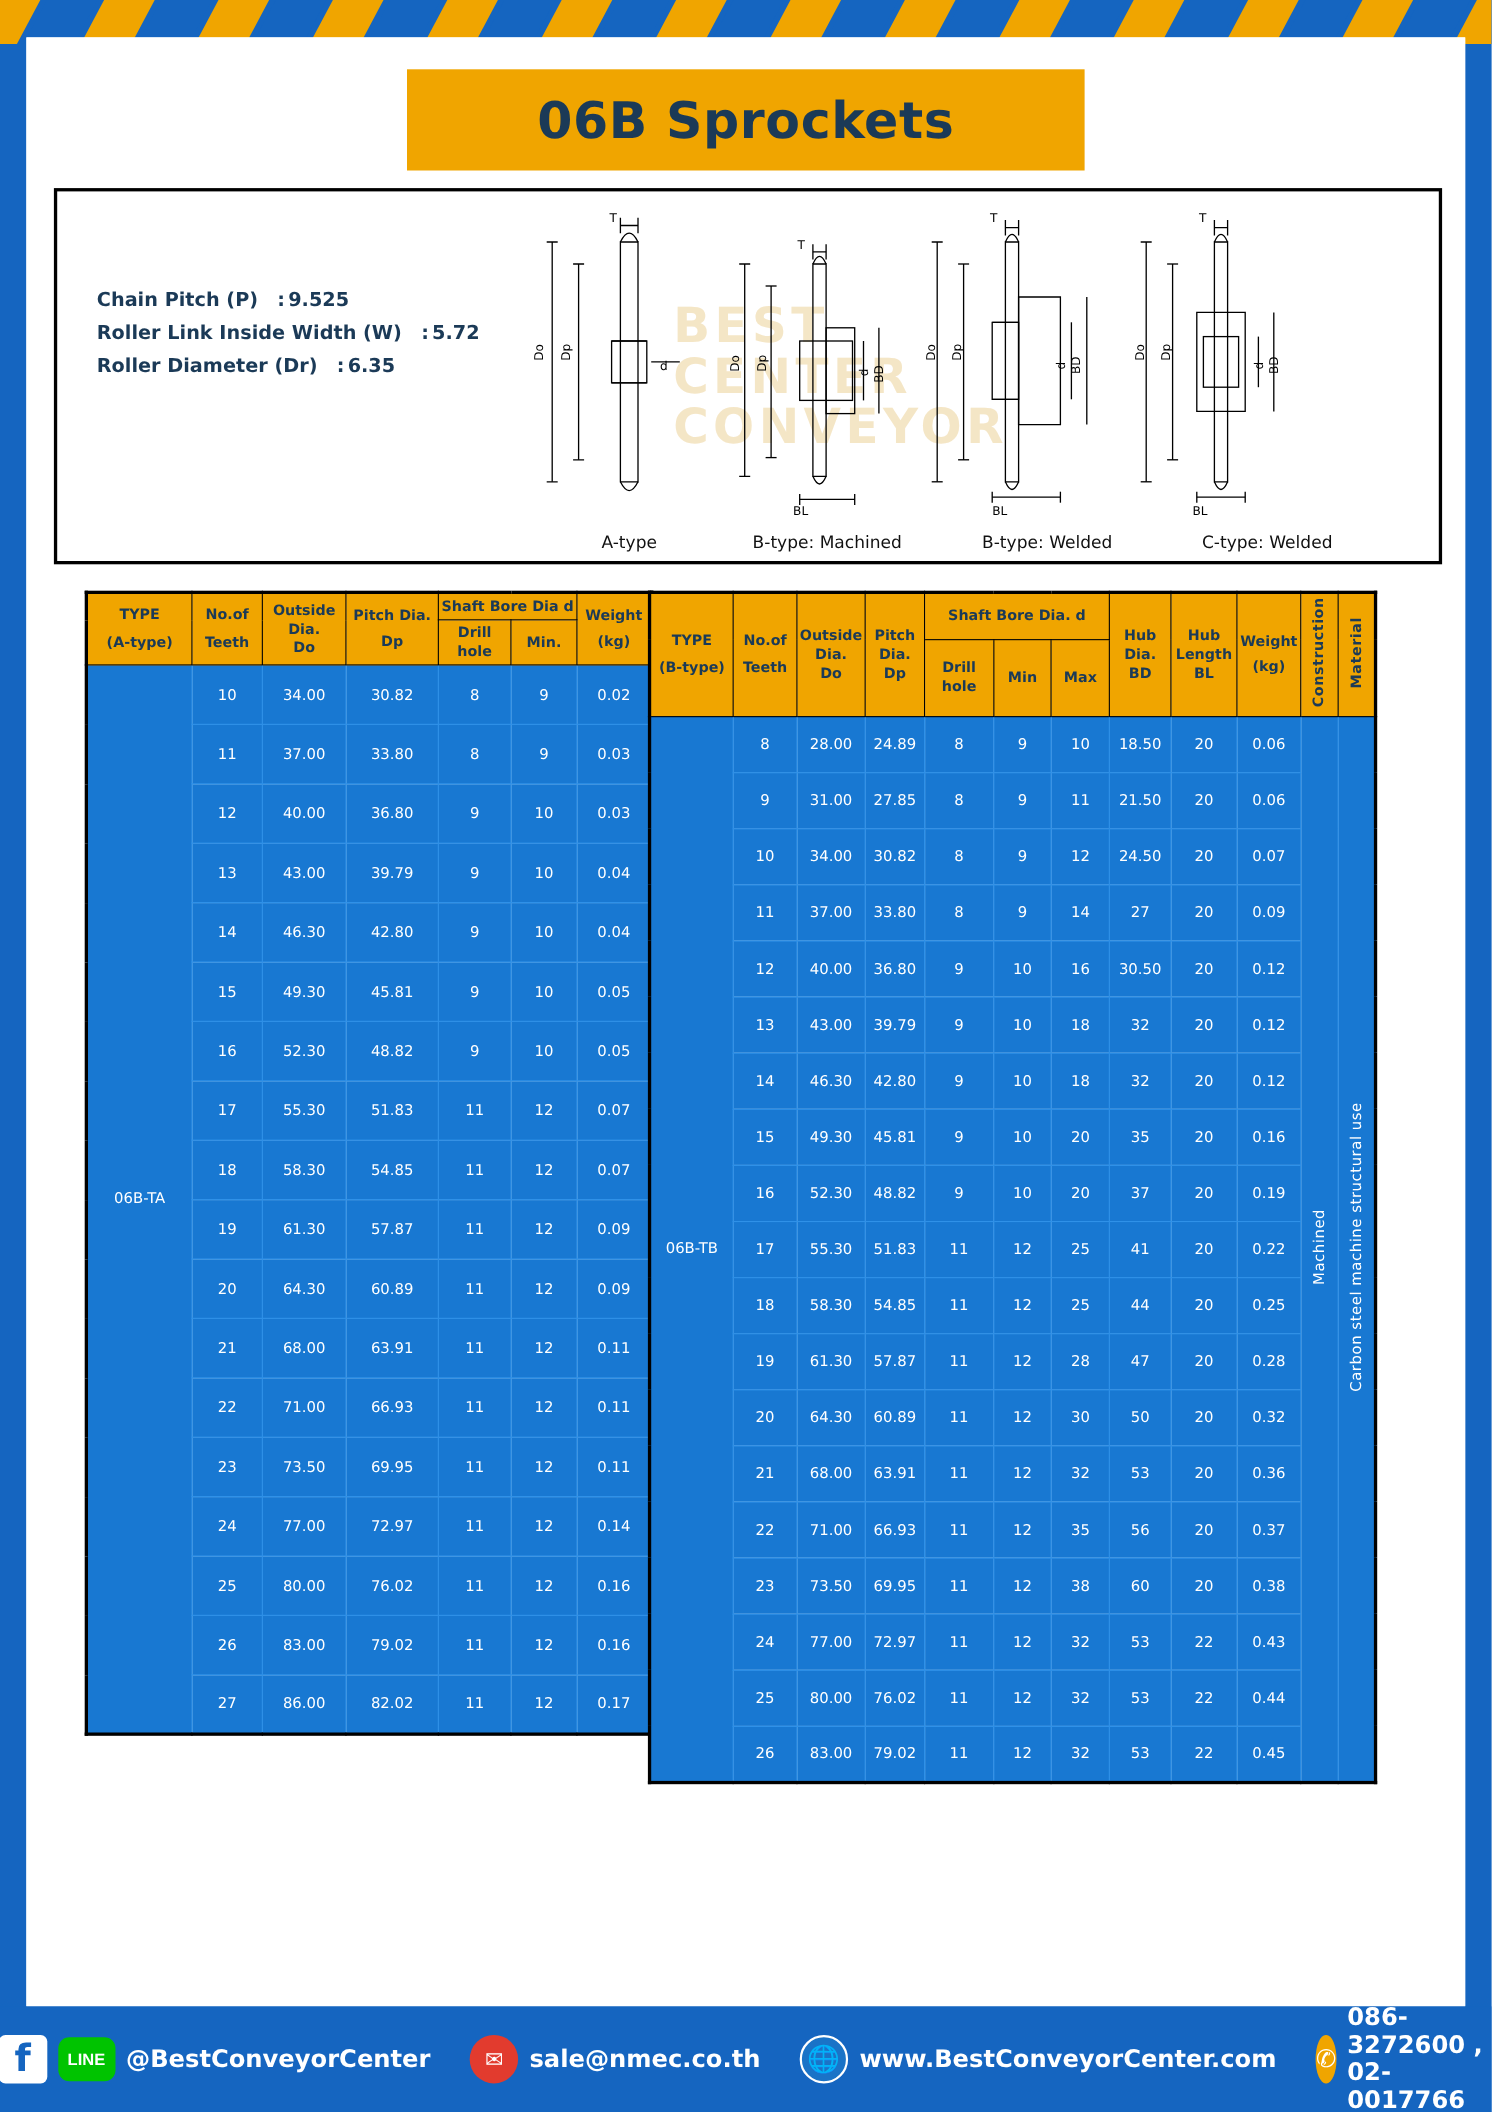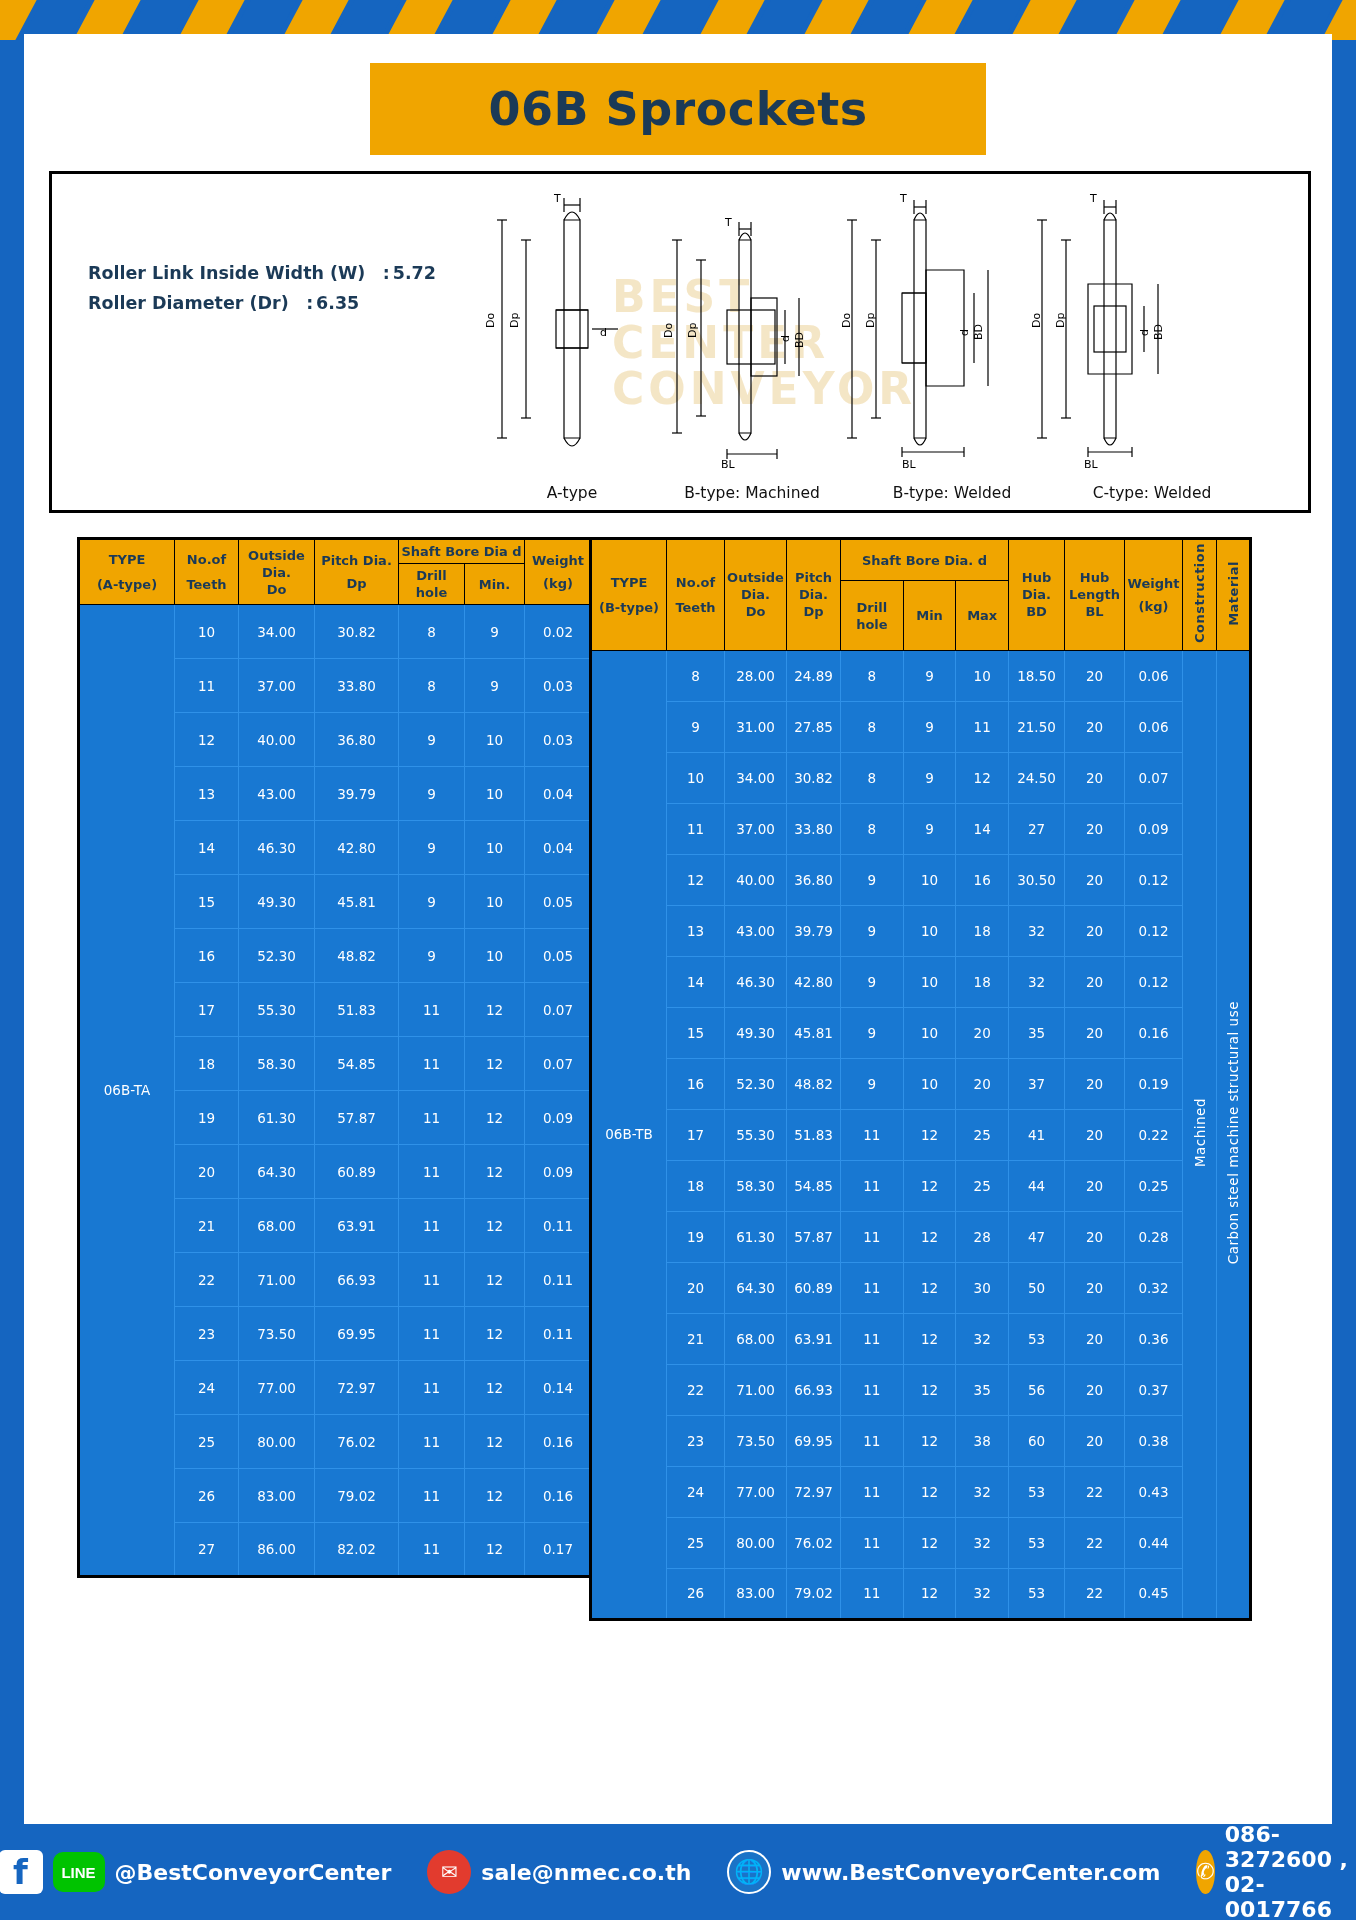--- a/index.html
+++ b/index.html
@@ -162,20 +162,21 @@
 
   <div class="spec-panel">
 
     <div class="watermark">
       <div style="font-size:44px;">BEST</div>
       <div style="font-size:44px;">CENTER</div>
       <div style="font-size:44px;">CONVEYOR</div>
     </div>
 
     <div class="spec-list">
+      <div>Chain Pitch (P) : 9.525</div>
       <div>Roller Link Inside Width (W) : 5.72</div>
       <div>Roller Diameter (Dr) : 6.35</div>
     </div>
 
     <div class="diagrams">
       <svg width="830" height="300" viewBox="0 0 830 300">
         <g stroke="#000" fill="none" stroke-width="1.2">
 
           <g transform="translate(20,10)">
 

